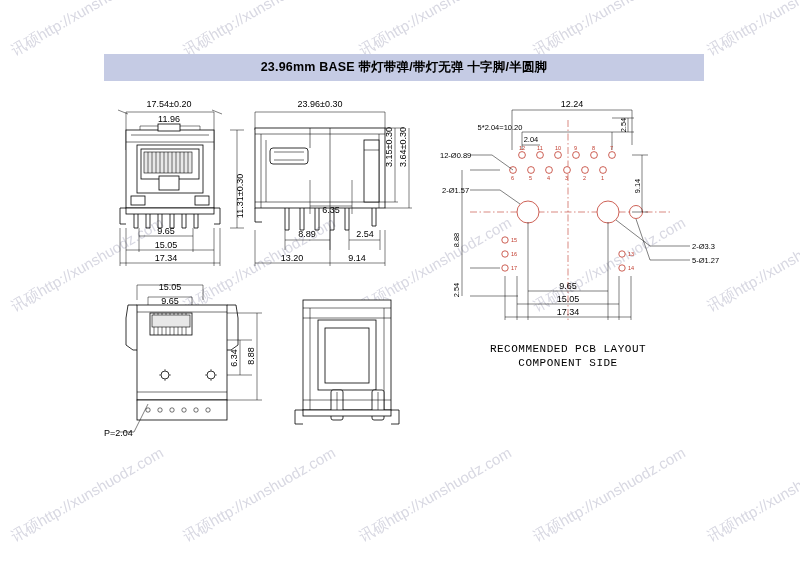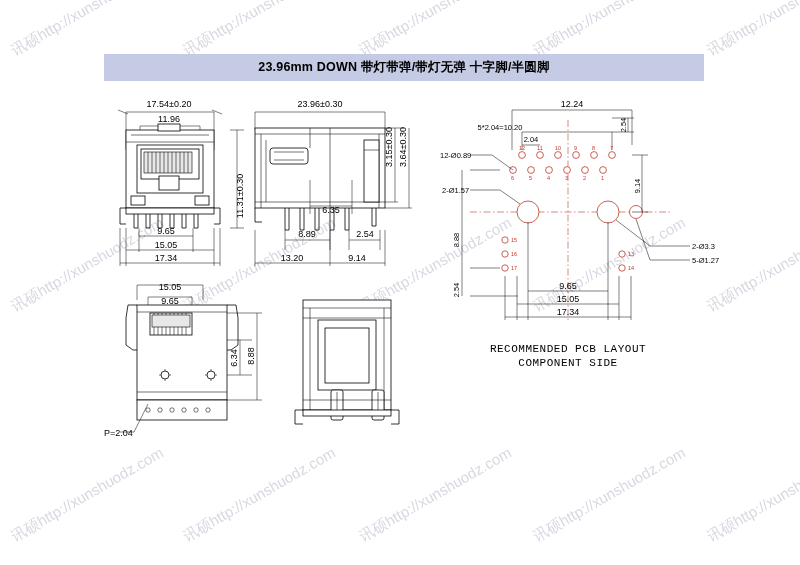--- a/index.html
+++ b/index.html
@@ -491,16 +491,16 @@
       <text class="dimsm" x="692" y="263">5-Ø1.27</text>
       <text class="dim" x="568" y="289" text-anchor="middle">9.65</text>
       <text class="dim" x="568" y="302" text-anchor="middle">15.05</text>
       <text class="dim" x="568" y="315" text-anchor="middle">17.34</text>
 
       <text class="pcbcap" x="568" y="352" text-anchor="middle">RECOMMENDED PCB LAYOUT</text>
       <text class="pcbcap" x="568" y="366" text-anchor="middle">COMPONENT SIDE</text>
     </g>
   </svg>
 
-  <div class="banner" id="banner-top">23.96mm DOWN 带灯带弹/带灯无弹 十字脚/半圆脚</div>
+  <div class="banner" id="banner-top">23.96mm BASE 带灯带弹/带灯无弹 十字脚/半圆脚</div>
 
 
 </div>
 
 </body></html>

